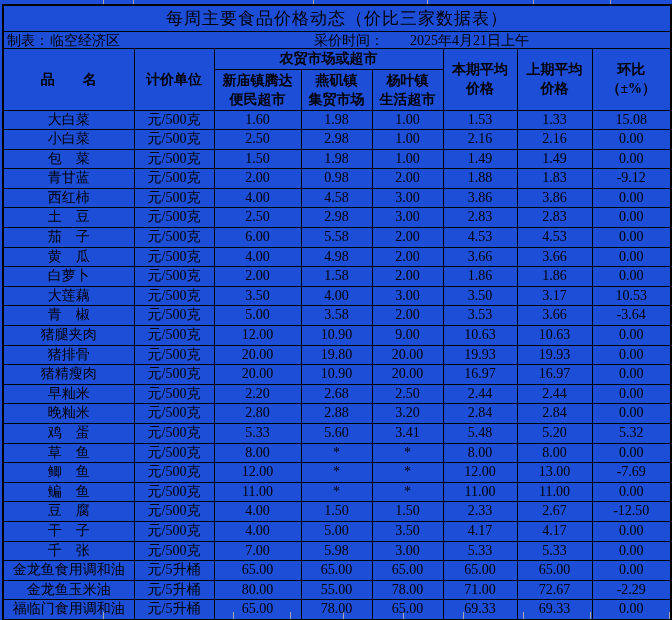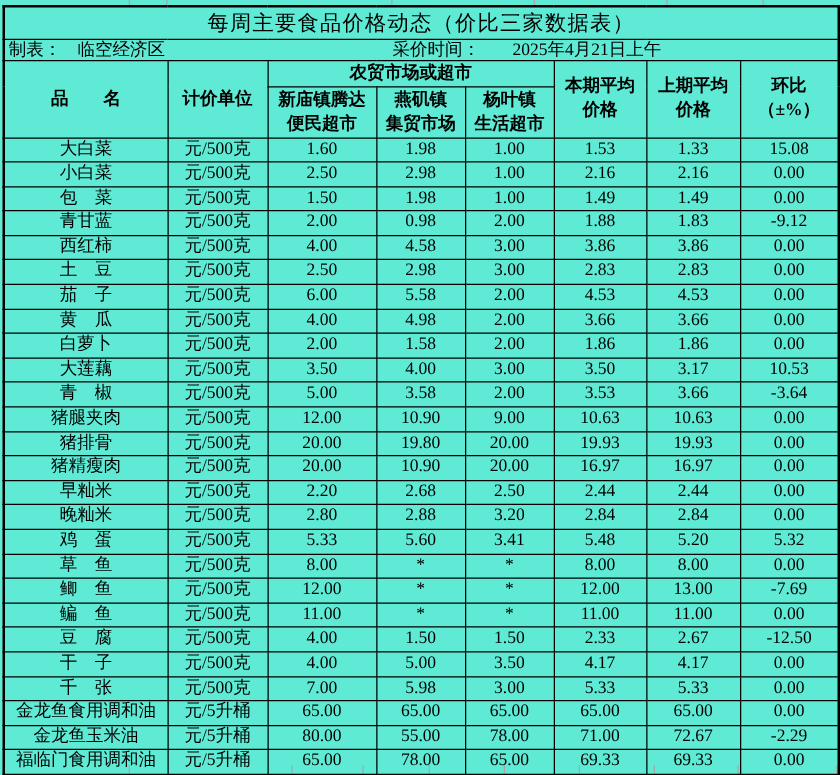--- a/index.html
+++ b/index.html
@@ -6,21 +6,21 @@
   html, body { margin: 0; padding: 0; }
   body {
     width: 672px; height: 620px;
     background: #ffffff;
     font-family: "Liberation Serif", "DejaVu Serif", serif;
     color: #000;
   }
   .sheet {
     position: relative;
     width: 672px; height: 620px;
-    background: #5eead4;
+    background: #1d4ed8;
     overflow: hidden;
   }
   
   .stub {
     position: absolute;
     width: 1px;
     background: #a8a8a8;
   }
   .stub.top { top: 0; height: 4px; }
   .stub.bottom { top: 612px; height: 8px; }
@@ -48,21 +48,21 @@
     letter-spacing: 1px;
   }
   tr.info-row { height: 17px; }
   tr.info-row td {
     position: relative;
     text-align: left;
     height: 17px;
   }
   .info-span { position: absolute; top: 0; line-height: 17px; white-space: nowrap; }
   .maker-label { left: 3px; }
-  .maker-value { left: 58px; }
+  .maker-value { left: 46px; }
   .time-label  { left: 310px; }
   .time-value  { left: 406px; }
 
   tr.header-row-1 { height: 21px; }
   tr.header-row-2 { height: 41px; }
   .price-table th {
     font-weight: bold;
     white-space: pre-line;
     line-height: 19px;
   }

